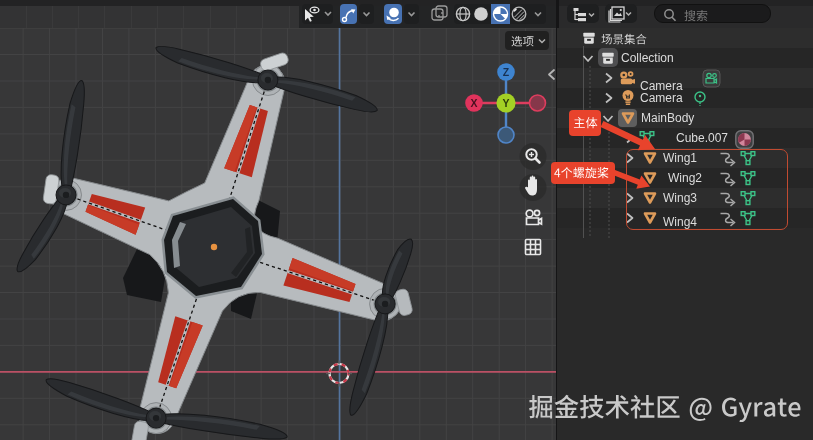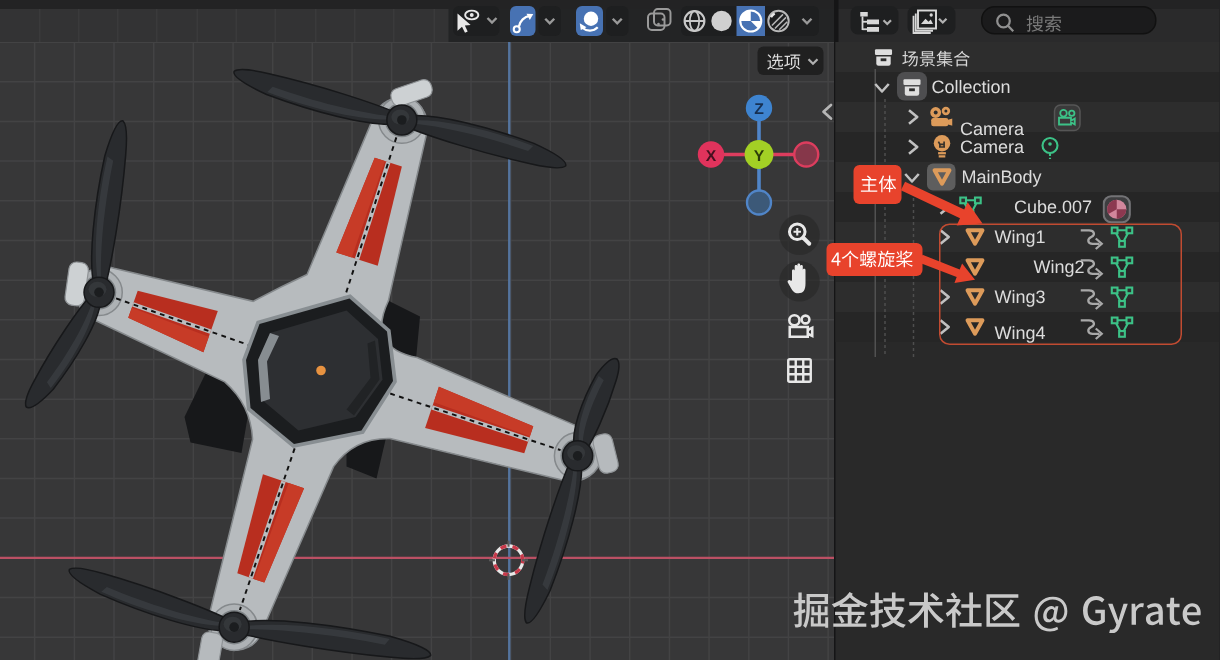--- a/index.html
+++ b/index.html
@@ -488,21 +488,21 @@
         <rect x="1.2" y="1.7" width="3.8" height="3.8" fill="#2e3130" stroke="#3cc287" stroke-width="1.4"></rect>
         <rect x="11" y="1.7" width="3.8" height="3.8" fill="#2e3130" stroke="#3cc287" stroke-width="1.4"></rect>
         <rect x="6.1" y="10.7" width="3.8" height="3.8" fill="#2e3130" stroke="#3cc287" stroke-width="1.4"></rect>
       </svg>
     </div>
     <div class="abs" style="left:642px;top:170px">
       <svg width="16" height="16" viewBox="0 0 16 16" style="display:block;">
         <path d="M 3 3.5 L 13 3.5 L 8 12.5 Z" fill="none" stroke="#dd9b5a" stroke-width="2.6" stroke-linejoin="round"></path>
       </svg>
     </div>
-    <div class="row-label" style="left:689px;top:168px">Wing2</div>
+    <div class="row-label" style="left:668px;top:168px">Wing2</div>
     <div class="abs" style="left:719px;top:170px">
       <svg width="17" height="17" viewBox="0 0 17 17" style="display:block;">
         <path d="M 1.5 3.5 L 7 3.5 C 10.5 3.5 11.5 6.5 8.5 8 C 5.5 9.5 6 12.5 9.5 12.5 L 14 12.5" fill="none" stroke="#a8a8a8" stroke-width="1.5"></path>
         <path d="M 11.5 9 L 15.5 12.5 L 11.5 16" fill="none" stroke="#a8a8a8" stroke-width="1.5"></path>
       </svg>
     </div>
     <div class="abs" style="left:740px;top:170px">
       <svg width="16" height="16" viewBox="0 0 16 16" style="display:block;">
         <path d="M 3 3.5 L 13 3.5 L 8 12.8 Z" fill="none" stroke="#3cc287" stroke-width="1.4"></path>
         <rect x="1.2" y="1.7" width="3.8" height="3.8" fill="#2e3130" stroke="#3cc287" stroke-width="1.4"></rect>

